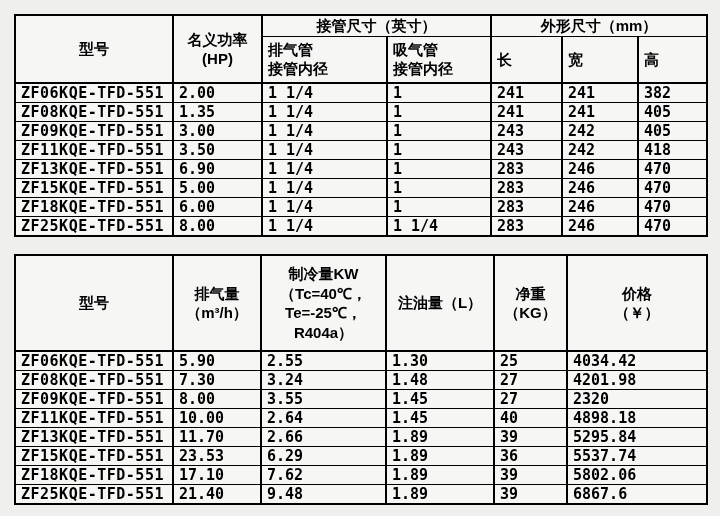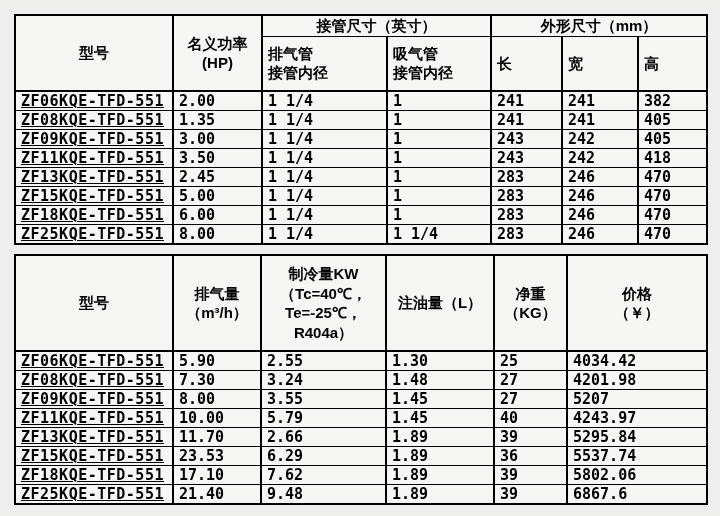--- a/index.html
+++ b/index.html
@@ -48,26 +48,26 @@
     font-size: 15px;
     vertical-align: middle;
     white-space: nowrap;
   }
   .c { text-align: center; }
   .l { text-align: left; padding-left: 5px; }
   .hdr-bottom { border-bottom-width: 2px; }
   .grp { border-bottom-width: 1px; text-align: center; }
 
   #spec-table thead tr.grp-row    { height: 21px; }
-  #spec-table thead tr.sub-row    { height: 55px; }
+  #spec-table thead tr.sub-row    { height: 47px; }
   #spec-table tbody tr            { height: 18px; }
   #price-table thead tr           { height: 96px; }
   #price-table tbody tr           { height: 19px; }
 
-  td.model { font-size: 15px; letter-spacing: 0.5px; text-decoration: underline; }
+  td.model { font-size: 15px; letter-spacing: 0.5px; }
 </style>
 </head>
 <body>
 
 <div class="sheet">
 
   <table id="spec-table">
     <colgroup>
       <col style="width:158px">
         <col style="width:89px">
@@ -127,21 +127,21 @@
         <td class="l model">ZF11KQE-TFD-551</td>
         <td class="l">3.50</td>
         <td class="l">1 1/4</td>
         <td class="l">1</td>
         <td class="l">243</td>
         <td class="l">242</td>
         <td class="l">418</td>
       </tr>
         <tr>
         <td class="l model">ZF13KQE-TFD-551</td>
-        <td class="l">2.45</td>
+        <td class="l">6.90</td>
         <td class="l">1 1/4</td>
         <td class="l">1</td>
         <td class="l">283</td>
         <td class="l">246</td>
         <td class="l">470</td>
       </tr>
         <tr>
         <td class="l model">ZF15KQE-TFD-551</td>
         <td class="l">5.00</td>
         <td class="l">1 1/4</td>
@@ -212,29 +212,29 @@
         <td class="l">1.48</td>
         <td class="l">27</td>
         <td class="l">4201.98</td>
       </tr>
         <tr>
         <td class="l model">ZF09KQE-TFD-551</td>
         <td class="l">8.00</td>
         <td class="l">3.55</td>
         <td class="l">1.45</td>
         <td class="l">27</td>
-        <td class="l">5207</td>
+        <td class="l">2320</td>
       </tr>
         <tr>
         <td class="l model">ZF11KQE-TFD-551</td>
         <td class="l">10.00</td>
-        <td class="l">5.79</td>
+        <td class="l">2.64</td>
         <td class="l">1.45</td>
         <td class="l">40</td>
-        <td class="l">4243.97</td>
+        <td class="l">4898.18</td>
       </tr>
         <tr>
         <td class="l model">ZF13KQE-TFD-551</td>
         <td class="l">11.70</td>
         <td class="l">2.66</td>
         <td class="l">1.89</td>
         <td class="l">39</td>
         <td class="l">5295.84</td>
       </tr>
         <tr>

